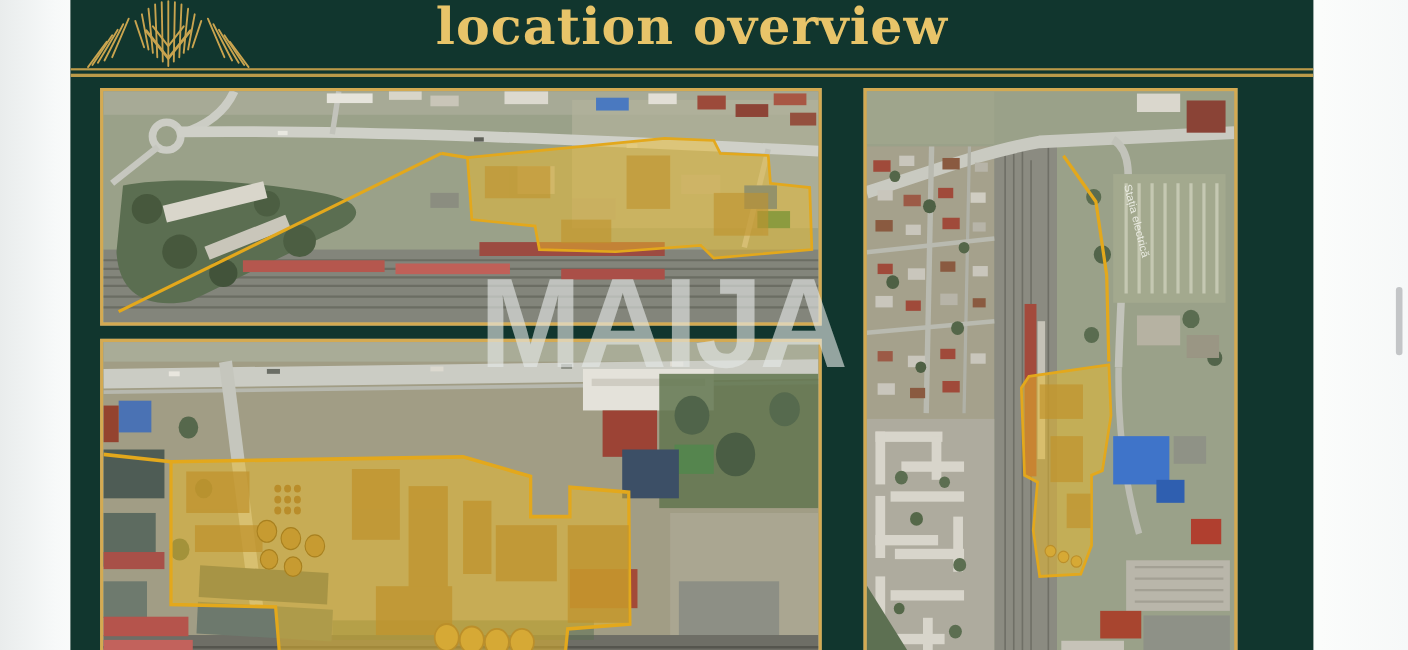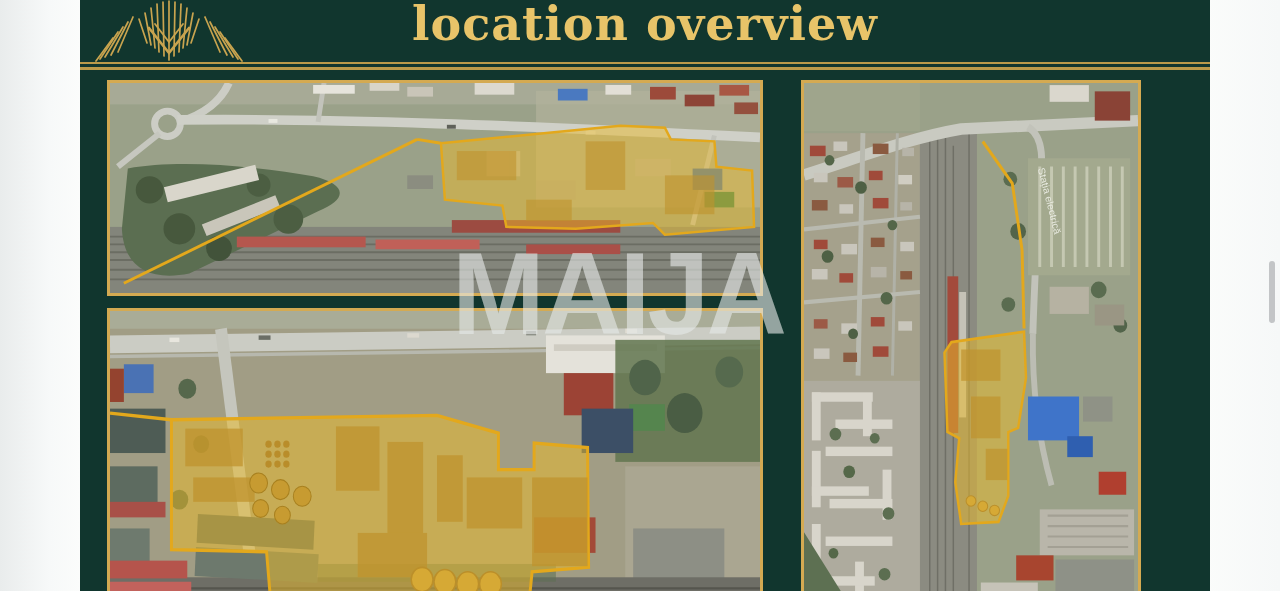--- a/index.html
+++ b/index.html
@@ -1,19 +1,19 @@
 <!DOCTYPE html>
 <html><head>
 <meta charset="utf-8">
 <style>
   html,body{margin:0;padding:0;width:1280px;height:591px;overflow:hidden;
     font-family:"Liberation Sans",sans-serif;background:#fbfcfb;}
   .viewer{position:relative;width:1280px;height:591px;
     background:linear-gradient(90deg,#e9ecec 0px,#f7f9f9 50px,#fbfcfb 80px,#fbfcfb 1200px,#f6f8f8 1280px);}
-  .slide{position:absolute;left:80px;top:0;width:1130px;height:591px;
+  .slide{position:absolute;left:64px;top:0;width:1130px;height:591px;
     background:#11362e;overflow:hidden;}
   .logo{position:absolute;left:14px;top:0;width:150px;height:62px;}
   .title{position:absolute;left:0;right:0;top:-6px;text-align:center;
     font-family:"DejaVu Serif","Liberation Serif",serif;font-weight:bold;
     font-size:46px;letter-spacing:1px;color:#e8c469;line-height:60px;}
   .rules{position:absolute;top:62px;left:0;width:100%;}
   .rule-a{height:2px;background:#bb9a49;}
   .rule-b{height:3px;background:#bb9a49;margin-top:3px;}
   .map{position:absolute;border:3px solid #d4aa52;box-sizing:border-box;background:#9aa189;}
   .map svg{display:block;width:100%;height:100%;}

